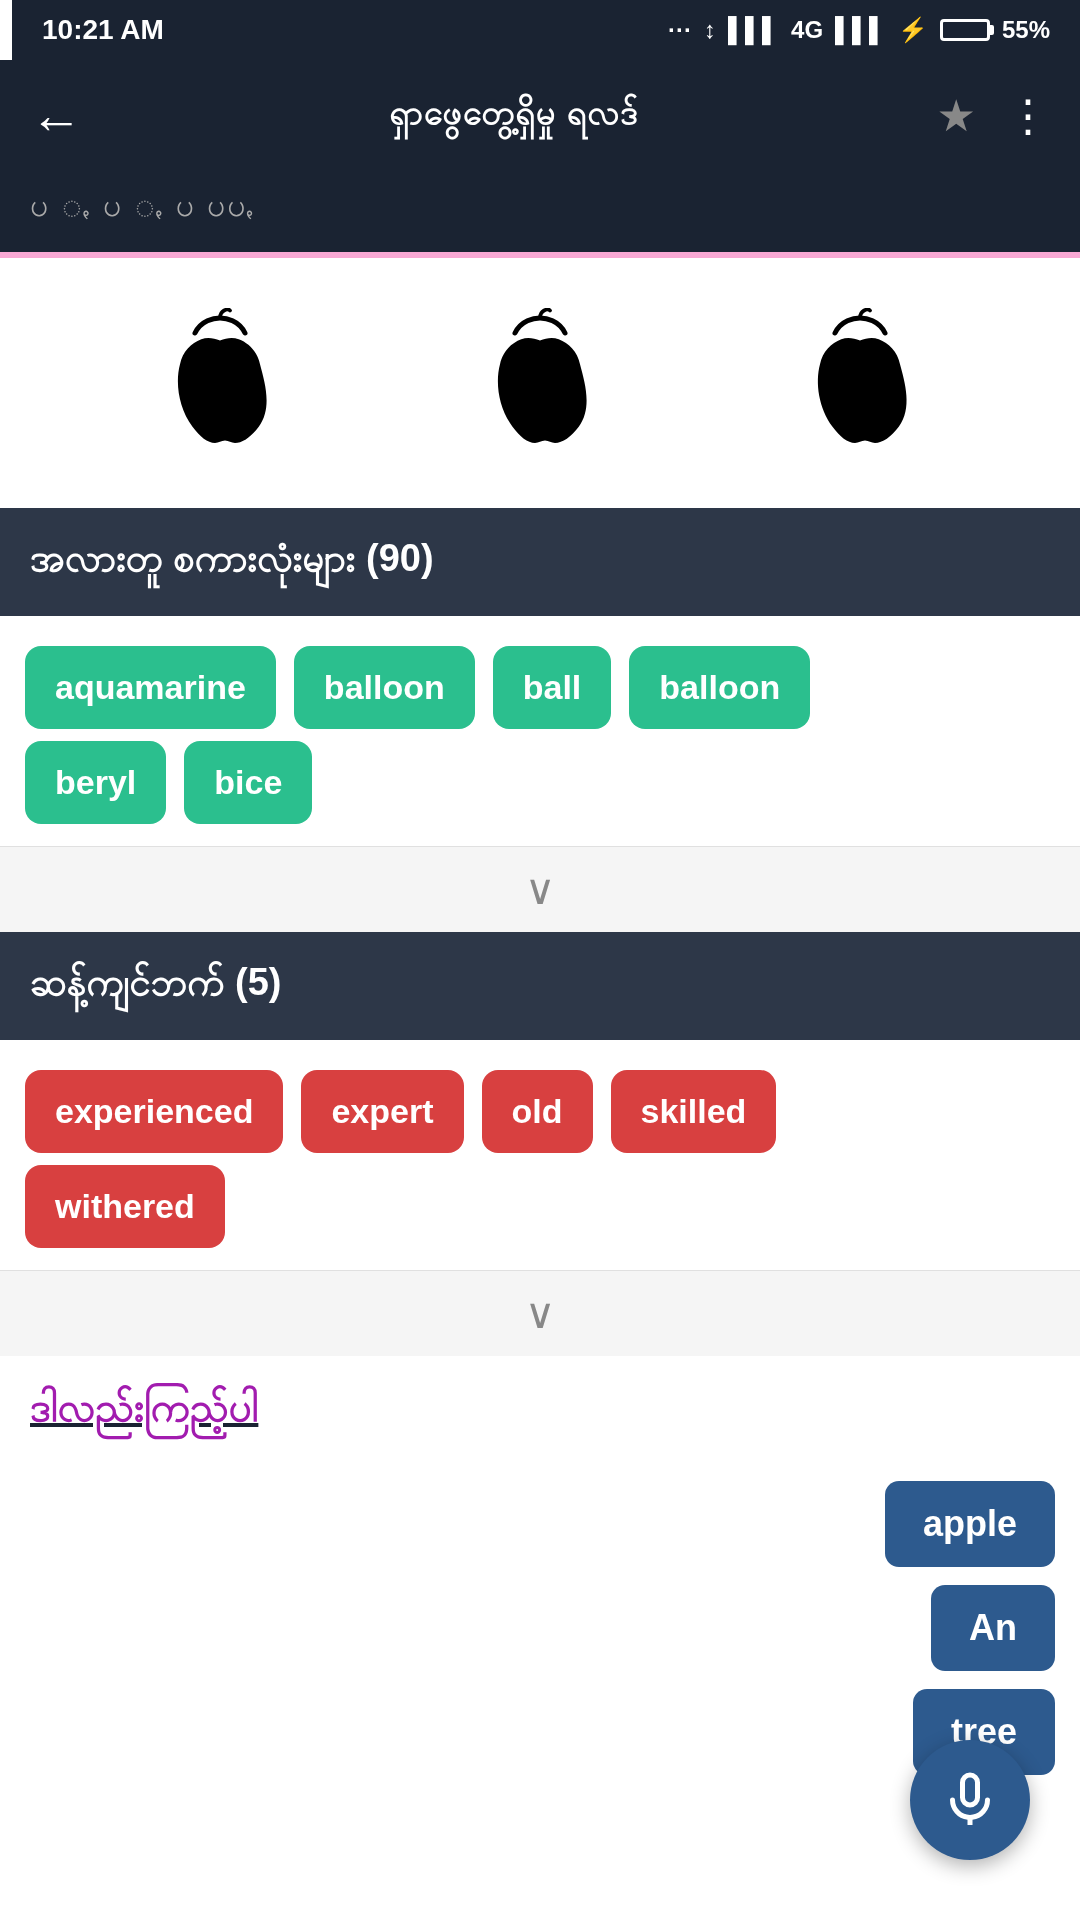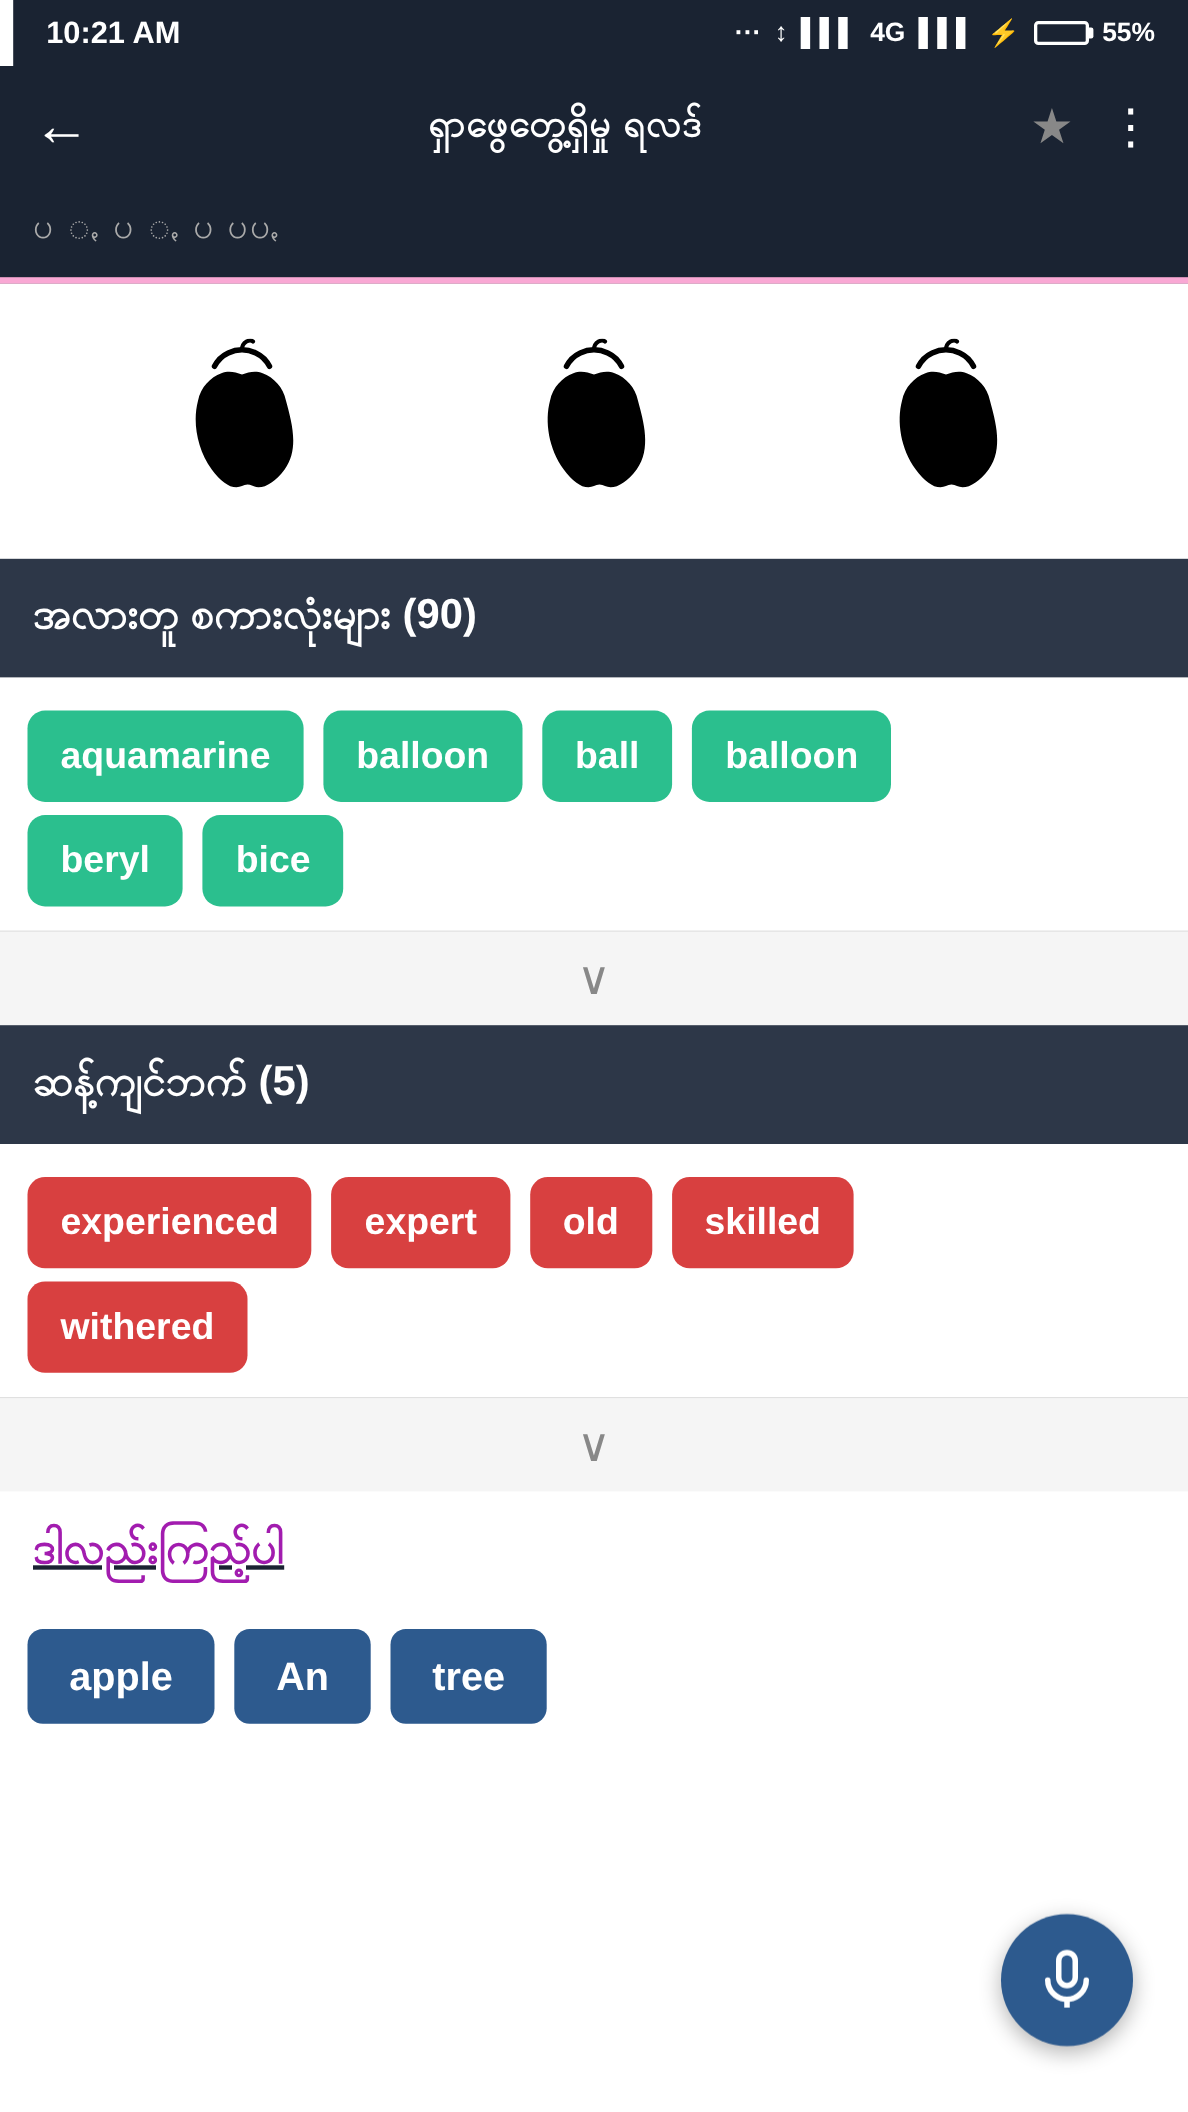--- a/index.html
+++ b/index.html
@@ -189,20 +189,21 @@
     }
 
     
     .bottom-chips-area {
       background: white;
       padding: 20px 25px 40px;
       display: flex;
       align-items: flex-end;
       gap: 18px;
       flex-wrap: wrap;
+      flex-direction: column;
     }
     .bottom-chip {
       background: #2d5a8e;
       color: white;
       border-radius: 14px;
       padding: 22px 38px;
       font-size: 36px;
       font-weight: 600;
       cursor: pointer;
     }

